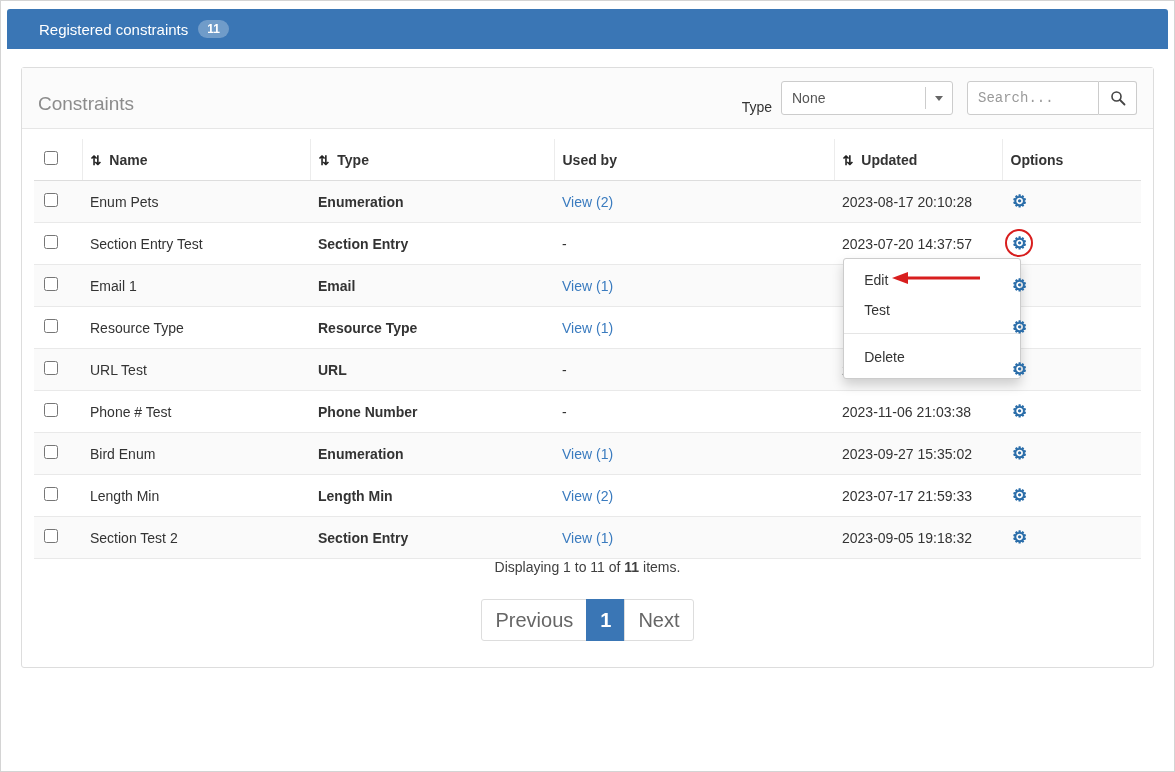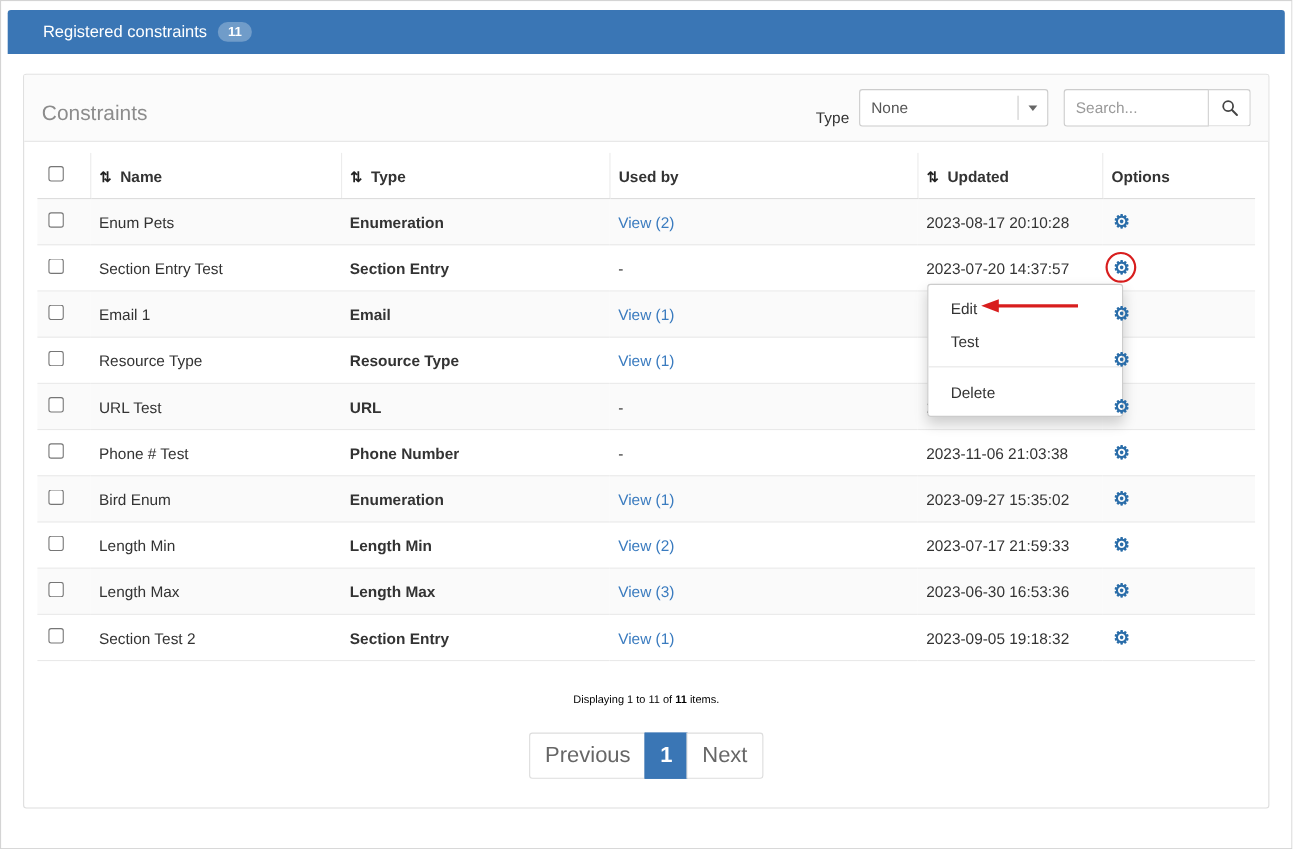--- a/index.html
+++ b/index.html
@@ -87,21 +87,21 @@
     border-right: 4px solid transparent;
     border-top: 5px solid #666;
   }
   .search-group { display: flex; }
   .search-input {
     width: 132px;
     height: 34px;
     border: 1px solid #ccc;
     border-radius: 3px 0 0 3px;
     padding: 0 10px;
-    font-family: Liberation Sans, sans-serif;
+    font-family: Liberation Mono, monospace;
     font-size: 14px;
     color: #555;
     outline: none;
   }
   .search-input::placeholder { color: #9a9a9a; }
   .search-btn {
     width: 38px;
     height: 34px;
     border: 1px solid #ccc;
     border-left: none;
@@ -200,23 +200,22 @@
   }
   .red-arrow {
     position: absolute;
     top: 12px;
     left: 46px;
     pointer-events: none;
   }
   
   .summary {
     text-align: center;
-    margin-top: 30px;
-    font-size: 10px;
-    color: #000000;
+    font-size: 14px;
+    color: #404040;
   }
   .pagination {
     display: flex;
     justify-content: center;
     margin-top: 24px;
     padding-bottom: 26px;
   }
   .page-btn {
     display: inline-block;
     border: 1px solid #ddd;
@@ -384,28 +383,20 @@
 
           <tr>
             <td class="check-cell"><input type="checkbox" style=""></td>
             <td>Length Min</td>
             <td class="c-type-cell">Length Min</td>
             <td><a class="link">View (2)</a></td>
             <td>2023-07-17 21:59:33</td>
             <td><span class="gear-wrap"><button class="gear-btn"><span class="gear">⚙</span></button></span></td>
           </tr>
 
-          <tr>
-            <td class="check-cell"><input type="checkbox" style=""></td>
-            <td>Length Max</td>
-            <td class="c-type-cell">Length Max</td>
-            <td><a class="link">View (3)</a></td>
-            <td>2023-06-30 16:53:36</td>
-            <td><span class="gear-wrap"><button class="gear-btn"><span class="gear">⚙</span></button></span></td>
-          </tr>
 
           <tr>
             <td class="check-cell"><input type="checkbox" style=""></td>
             <td>Section Test 2</td>
             <td class="c-type-cell">Section Entry</td>
             <td><a class="link">View (1)</a></td>
             <td>2023-09-05 19:18:32</td>
             <td><span class="gear-wrap"><button class="gear-btn"><span class="gear">⚙</span></button></span></td>
           </tr>
 

